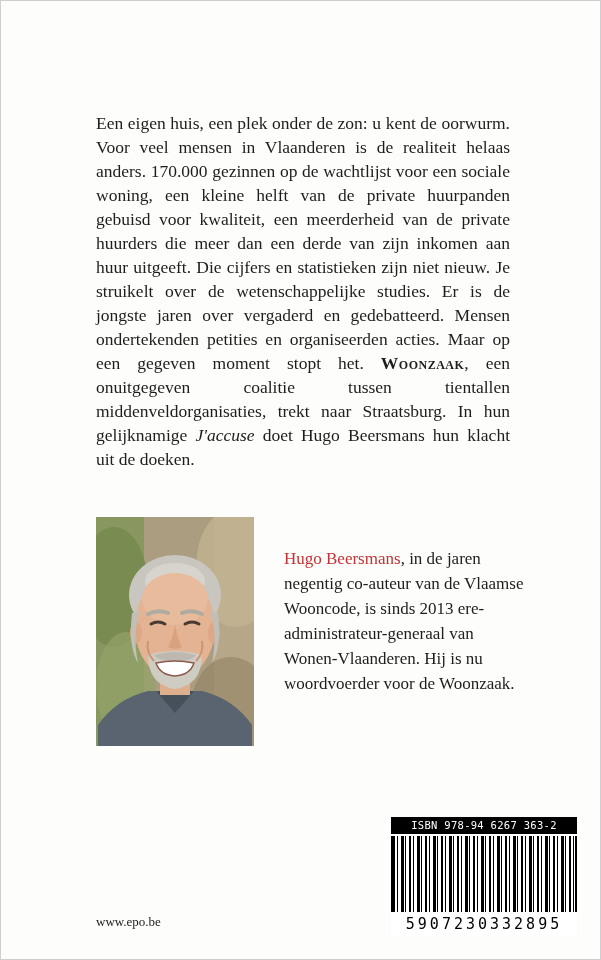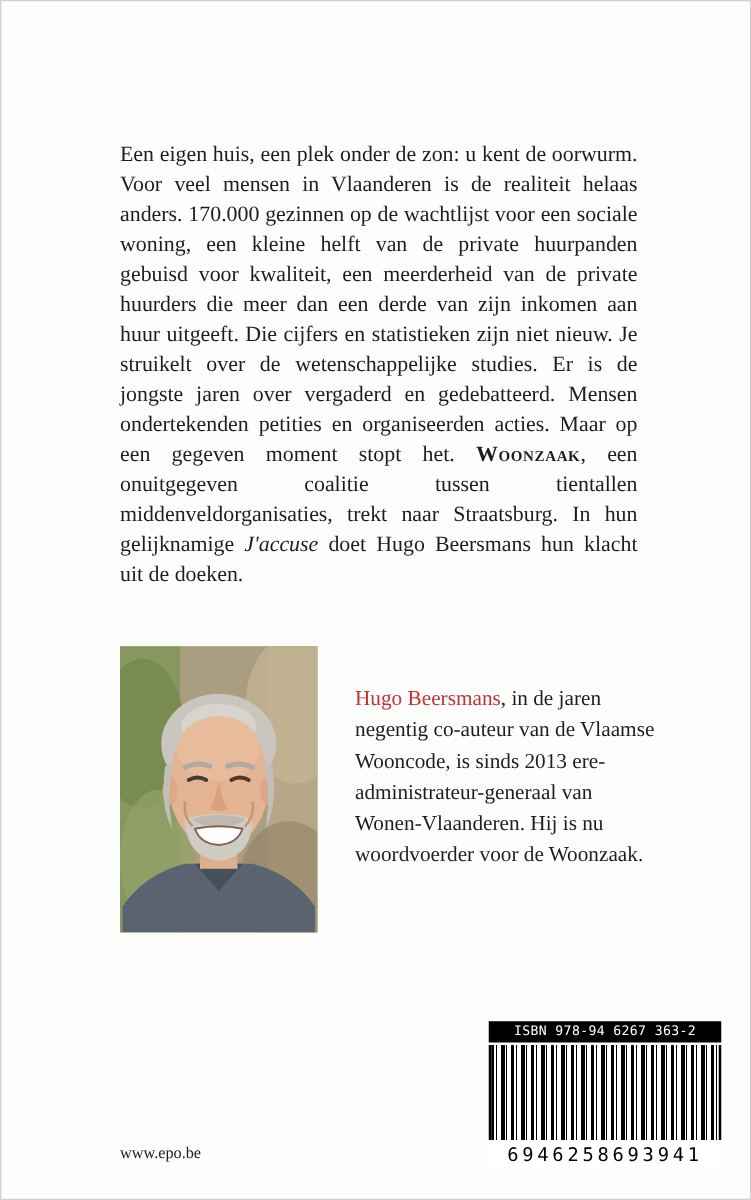--- a/index.html
+++ b/index.html
@@ -148,16 +148,16 @@
     </svg>
   </div>
 
   <p class="bio"><span class="author-name">Hugo Beersmans</span><span>, in de jaren negentig co-auteur van de Vlaamse Wooncode, is sinds 2013 ere-administrateur-generaal van Wonen-Vlaanderen. Hij is nu woordvoerder voor de Woonzaak.</span></p>
 
   <div class="website">www.epo.be</div>
 
   <div class="barcode">
     <div class="isbn-strip">ISBN 978-94 6267 363-2</div>
     <div class="bars"></div>
-    <div class="ean">6946258693941</div>
+    <div class="ean">5907230332895</div>
   </div>
 
 </div>
 
 </body></html>

